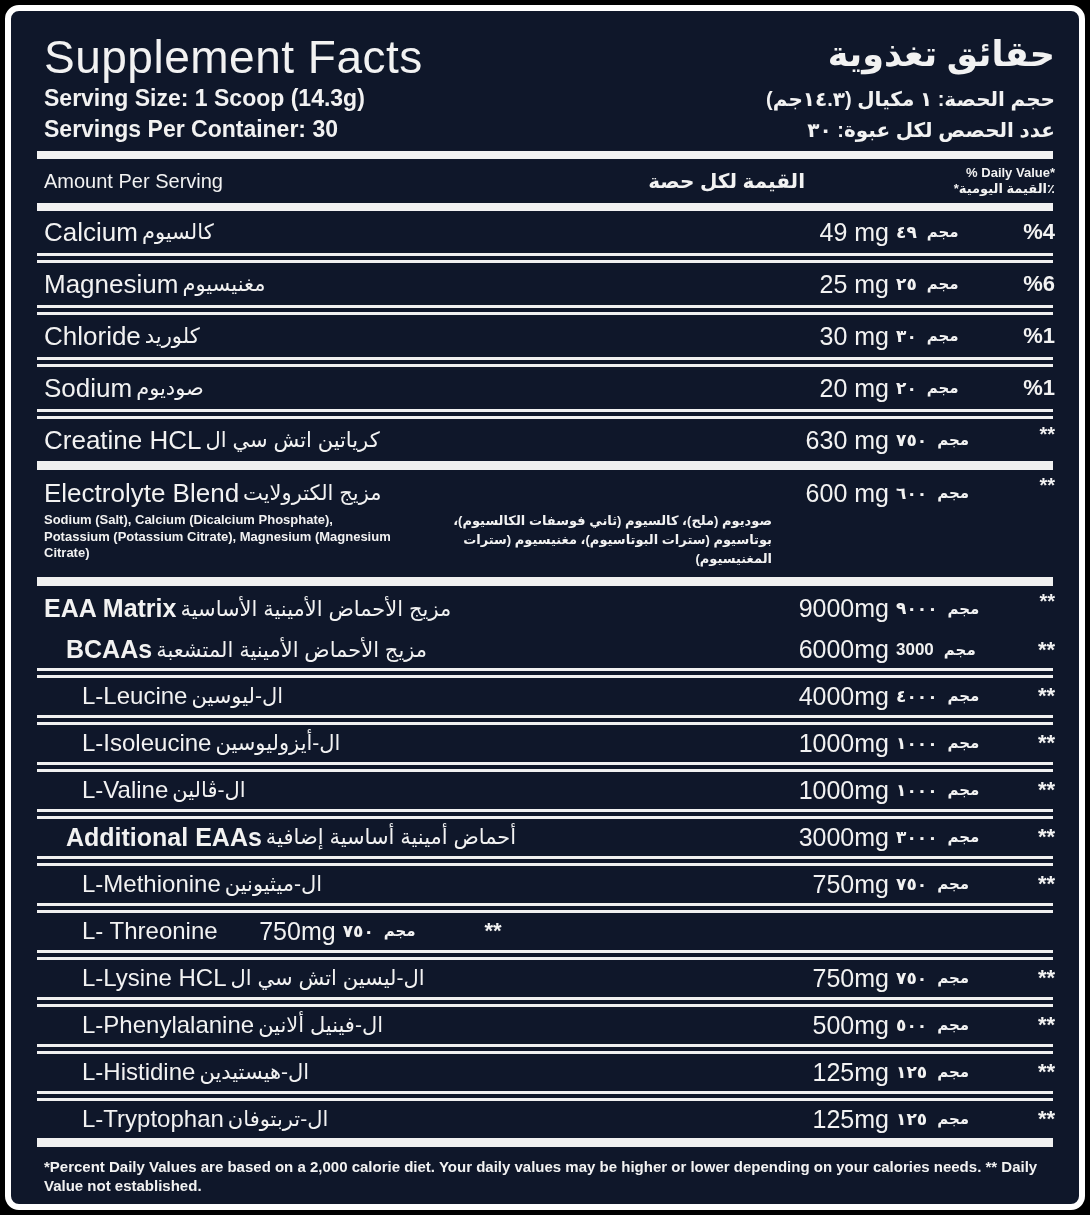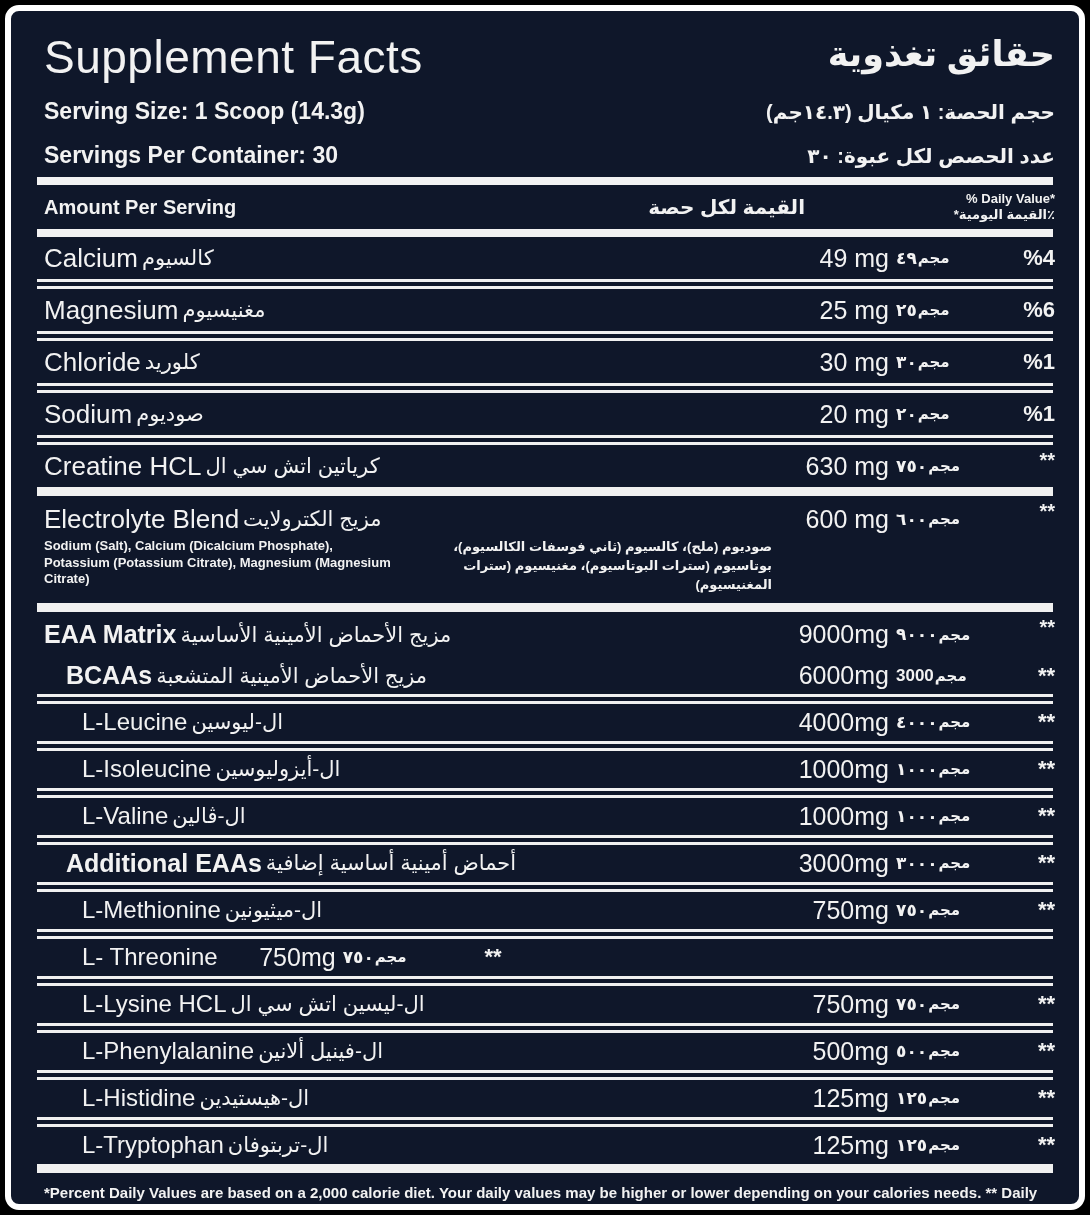--- a/index.html
+++ b/index.html
@@ -5,42 +5,42 @@
   html,body{margin:0;padding:0;background:#000;}
   body{width:1090px;height:1215px;position:relative;overflow:hidden;
        font-family:"Liberation Sans","DejaVu Sans",sans-serif;color:#f2f2f2;}
   .panel{position:absolute;inset:5px;border:6px solid #ffffff;border-radius:14px;
          background:#0f172a;overflow:hidden;}
   .pad{padding-left:33px;padding-right:24px;}
   
   .hdr{display:flex;justify-content:space-between;align-items:flex-start;padding-top:22px;}
   .title-en{font-size:46px;font-weight:400;letter-spacing:0.5px;line-height:1.05;}
   .title-ar{font-size:35px;font-weight:bold;direction:rtl;line-height:1.2;}
-  .srv{display:flex;justify-content:space-between;align-items:baseline;margin-top:17px;text-align:right;}
+  .srv{display:flex;justify-content:space-between;align-items:baseline;margin-top:4px;text-align:right;}
   .srv-en{font-size:23px;font-weight:bold;}
   .srv-ar{font-size:20px;font-weight:bold;direction:rtl;}
   
   .bar-thick{height:8px;background:#f2f2f2;margin:8px 26px 0 26px;}
   .sep-double{height:4px;border-top:3px solid #f0f0f0;border-bottom:3px solid #f0f0f0;margin:0 26px;}
   .sep-thick{height:9px;background:#f0f0f0;margin:0 26px;}
   
   .colhead{display:flex;align-items:center;min-height:44px;}
-  .col-amt-en{font-size:20px;font-weight:bold;}
+  .col-amt-en{font-size:20px;font-weight:normal;}
   .col-spacer{flex:1;}
   .col-val-ar{font-size:20px;font-weight:bold;direction:rtl;margin-right:100px;}
   .col-dv{width:150px;text-align:right;font-size:13px;font-weight:bold;line-height:1.25;}
   .col-dv .ar{direction:rtl;}
   
   .row{display:flex;align-items:center;min-height:42px;}
   .row .c-name{font-size:26px;font-weight:400;white-space:nowrap;}
   .row .c-arname{flex:1;direction:rtl;text-align:left;font-size:21px;font-weight:normal;padding-left:4px;white-space:nowrap;}
   .row .c-amt-en{width:118px;text-align:right;font-size:25px;font-weight:500;white-space:nowrap;}
   .row .c-amt-ar{width:102px;display:flex;justify-content:flex-start;align-items:center;padding-left:7px;box-sizing:border-box;}
   .row .c-amt-ar .digits{font-size:17px;font-weight:bold;}
-  .row .c-amt-ar .unit{font-size:15px;font-weight:bold;margin-left:1px;}
+  .row .c-amt-ar .unit{font-size:15px;font-weight:bold;margin-left:10px;}
   .row .c-dv{width:64px;text-align:right;font-size:22px;font-weight:bold;}
   .row.dv-top .c-dv{align-self:flex-start;padding-top:4px;font-size:20px;}
   .row.h-tall{min-height:46px;}
   .row.h-mid{min-height:36px;}
   .row.h-sm{min-height:37px;}
   .row.bold .c-name{font-weight:bold;font-size:25px;}
   .row.ind1 .c-name{padding-left:22px;}
   .row.ind2 .c-name{padding-left:38px;font-size:24px;}
   
   .subrow{display:flex;justify-content:space-between;align-items:flex-start;

